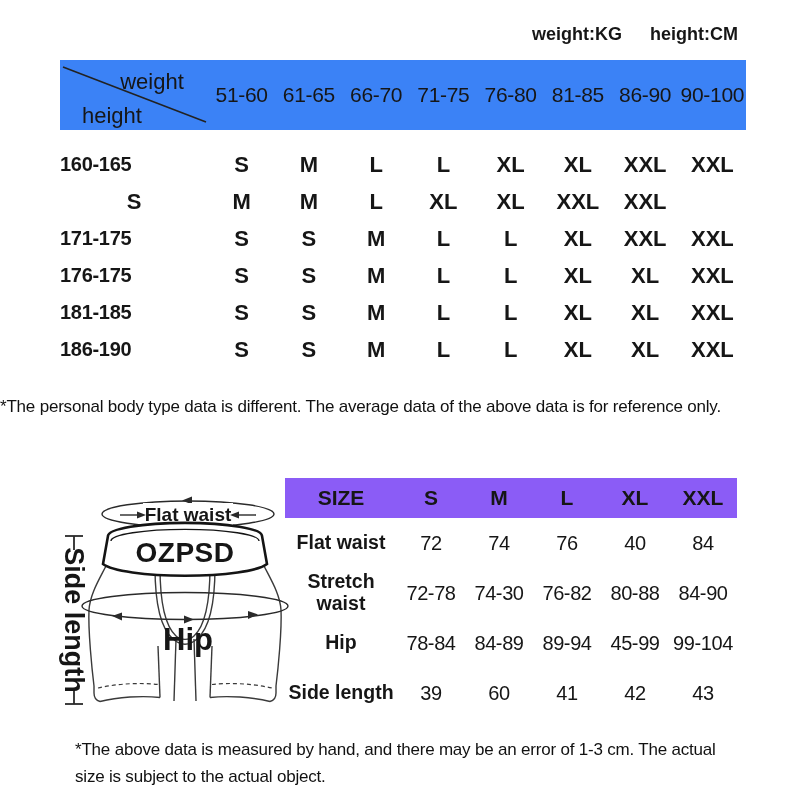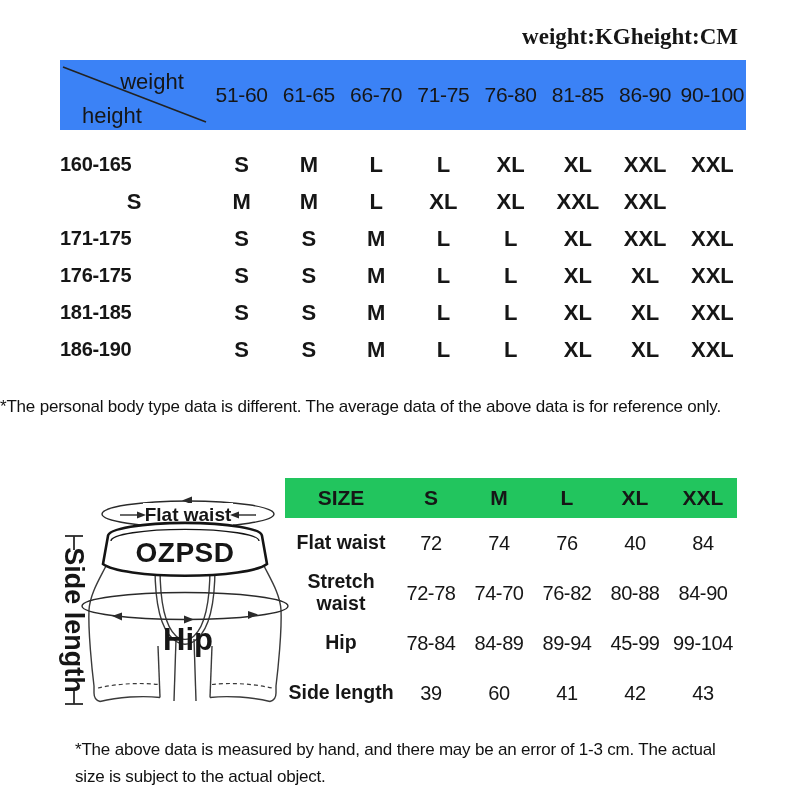--- a/index.html
+++ b/index.html
@@ -3,22 +3,22 @@
 <meta charset="utf-8">
 <style>
   * { margin:0; padding:0; box-sizing:border-box; }
   html,body { background:#fff; }
   .page {
     position:relative; width:800px; height:800px; background:#ffffff;
     font-family:"Liberation Sans", sans-serif; color:#161616; overflow:hidden;
   }
 
   
-  .units { position:absolute; top:24px; right:62px; display:flex; 
-           font-size:23px; font-weight:700;font-family:Liberation Serif, serif; }
+  .units { position:absolute; top:24px; right:62px; display:flex; gap:28px;
+           font-size:18px; font-weight:700; }
 
   
   .t1 { position:absolute; left:60px; top:60px; width:686px; }
   .t1-grid { display:grid; grid-template-columns:148px repeat(8, 1fr); align-items:center; }
   .t1-header { background:#3b82f6; height:70px; }
   .t1-header .range { text-align:center; font-size:21px; font-weight:500; letter-spacing:-0.3px; }
   .corner { position:relative; width:148px; height:70px; }
   .corner svg { display:block; }
   .corner text { font-size:22px; font-weight:500; fill:#161616;
                  font-family:"Liberation Sans", sans-serif; }
@@ -33,21 +33,21 @@
   .note2 { top:736px; left:75px; width:658px; line-height:1.6; text-align:left; }
 
   
   .diagram { position:absolute; left:42px; top:488px; width:252px; height:248px; }
   .diagram svg { display:block; }
   .diagram text { font-family:"Liberation Sans", sans-serif; fill:#161616; }
 
   
   .t2 { position:absolute; left:285px; top:478px; width:452px; }
   .t2-grid { display:grid; grid-template-columns:112px repeat(5, 1fr); align-items:center; }
-  .t2-header { background:#22c55e; height:40px; font-size:21px; font-weight:600; }
+  .t2-header { background:#8b5cf6; height:40px; font-size:21px; font-weight:600; }
   .t2-header > div { text-align:center; }
   .t2-row { min-height:50px; }
   .t2-row .mlabel { text-align:center; font-size:19.5px; font-weight:700; line-height:1.12; }
   .t2-row .mlabel span { display:inline-block; }
   .t2-row.wrap-label .mlabel span { max-width:74px; }
   .t2-row .mval { text-align:center; font-size:20px; font-weight:500; letter-spacing:-0.4px; }
 </style>
 </head>
 <body>
 
@@ -219,21 +219,21 @@
           <div class="mlabel"><span>Flat waist</span></div>
           <div class="mval">72</div>
           <div class="mval">74</div>
           <div class="mval">76</div>
           <div class="mval">40</div>
           <div class="mval">84</div>
         </div>
         <div class="t2-grid t2-row wrap-label">
           <div class="mlabel"><span>Stretch waist</span></div>
           <div class="mval">72-78</div>
-          <div class="mval">74-70</div>
+          <div class="mval">74-30</div>
           <div class="mval">76-82</div>
           <div class="mval">80-88</div>
           <div class="mval">84-90</div>
         </div>
         <div class="t2-grid t2-row">
           <div class="mlabel"><span>Hip</span></div>
           <div class="mval">78-84</div>
           <div class="mval">84-89</div>
           <div class="mval">89-94</div>
           <div class="mval">45-99</div>

